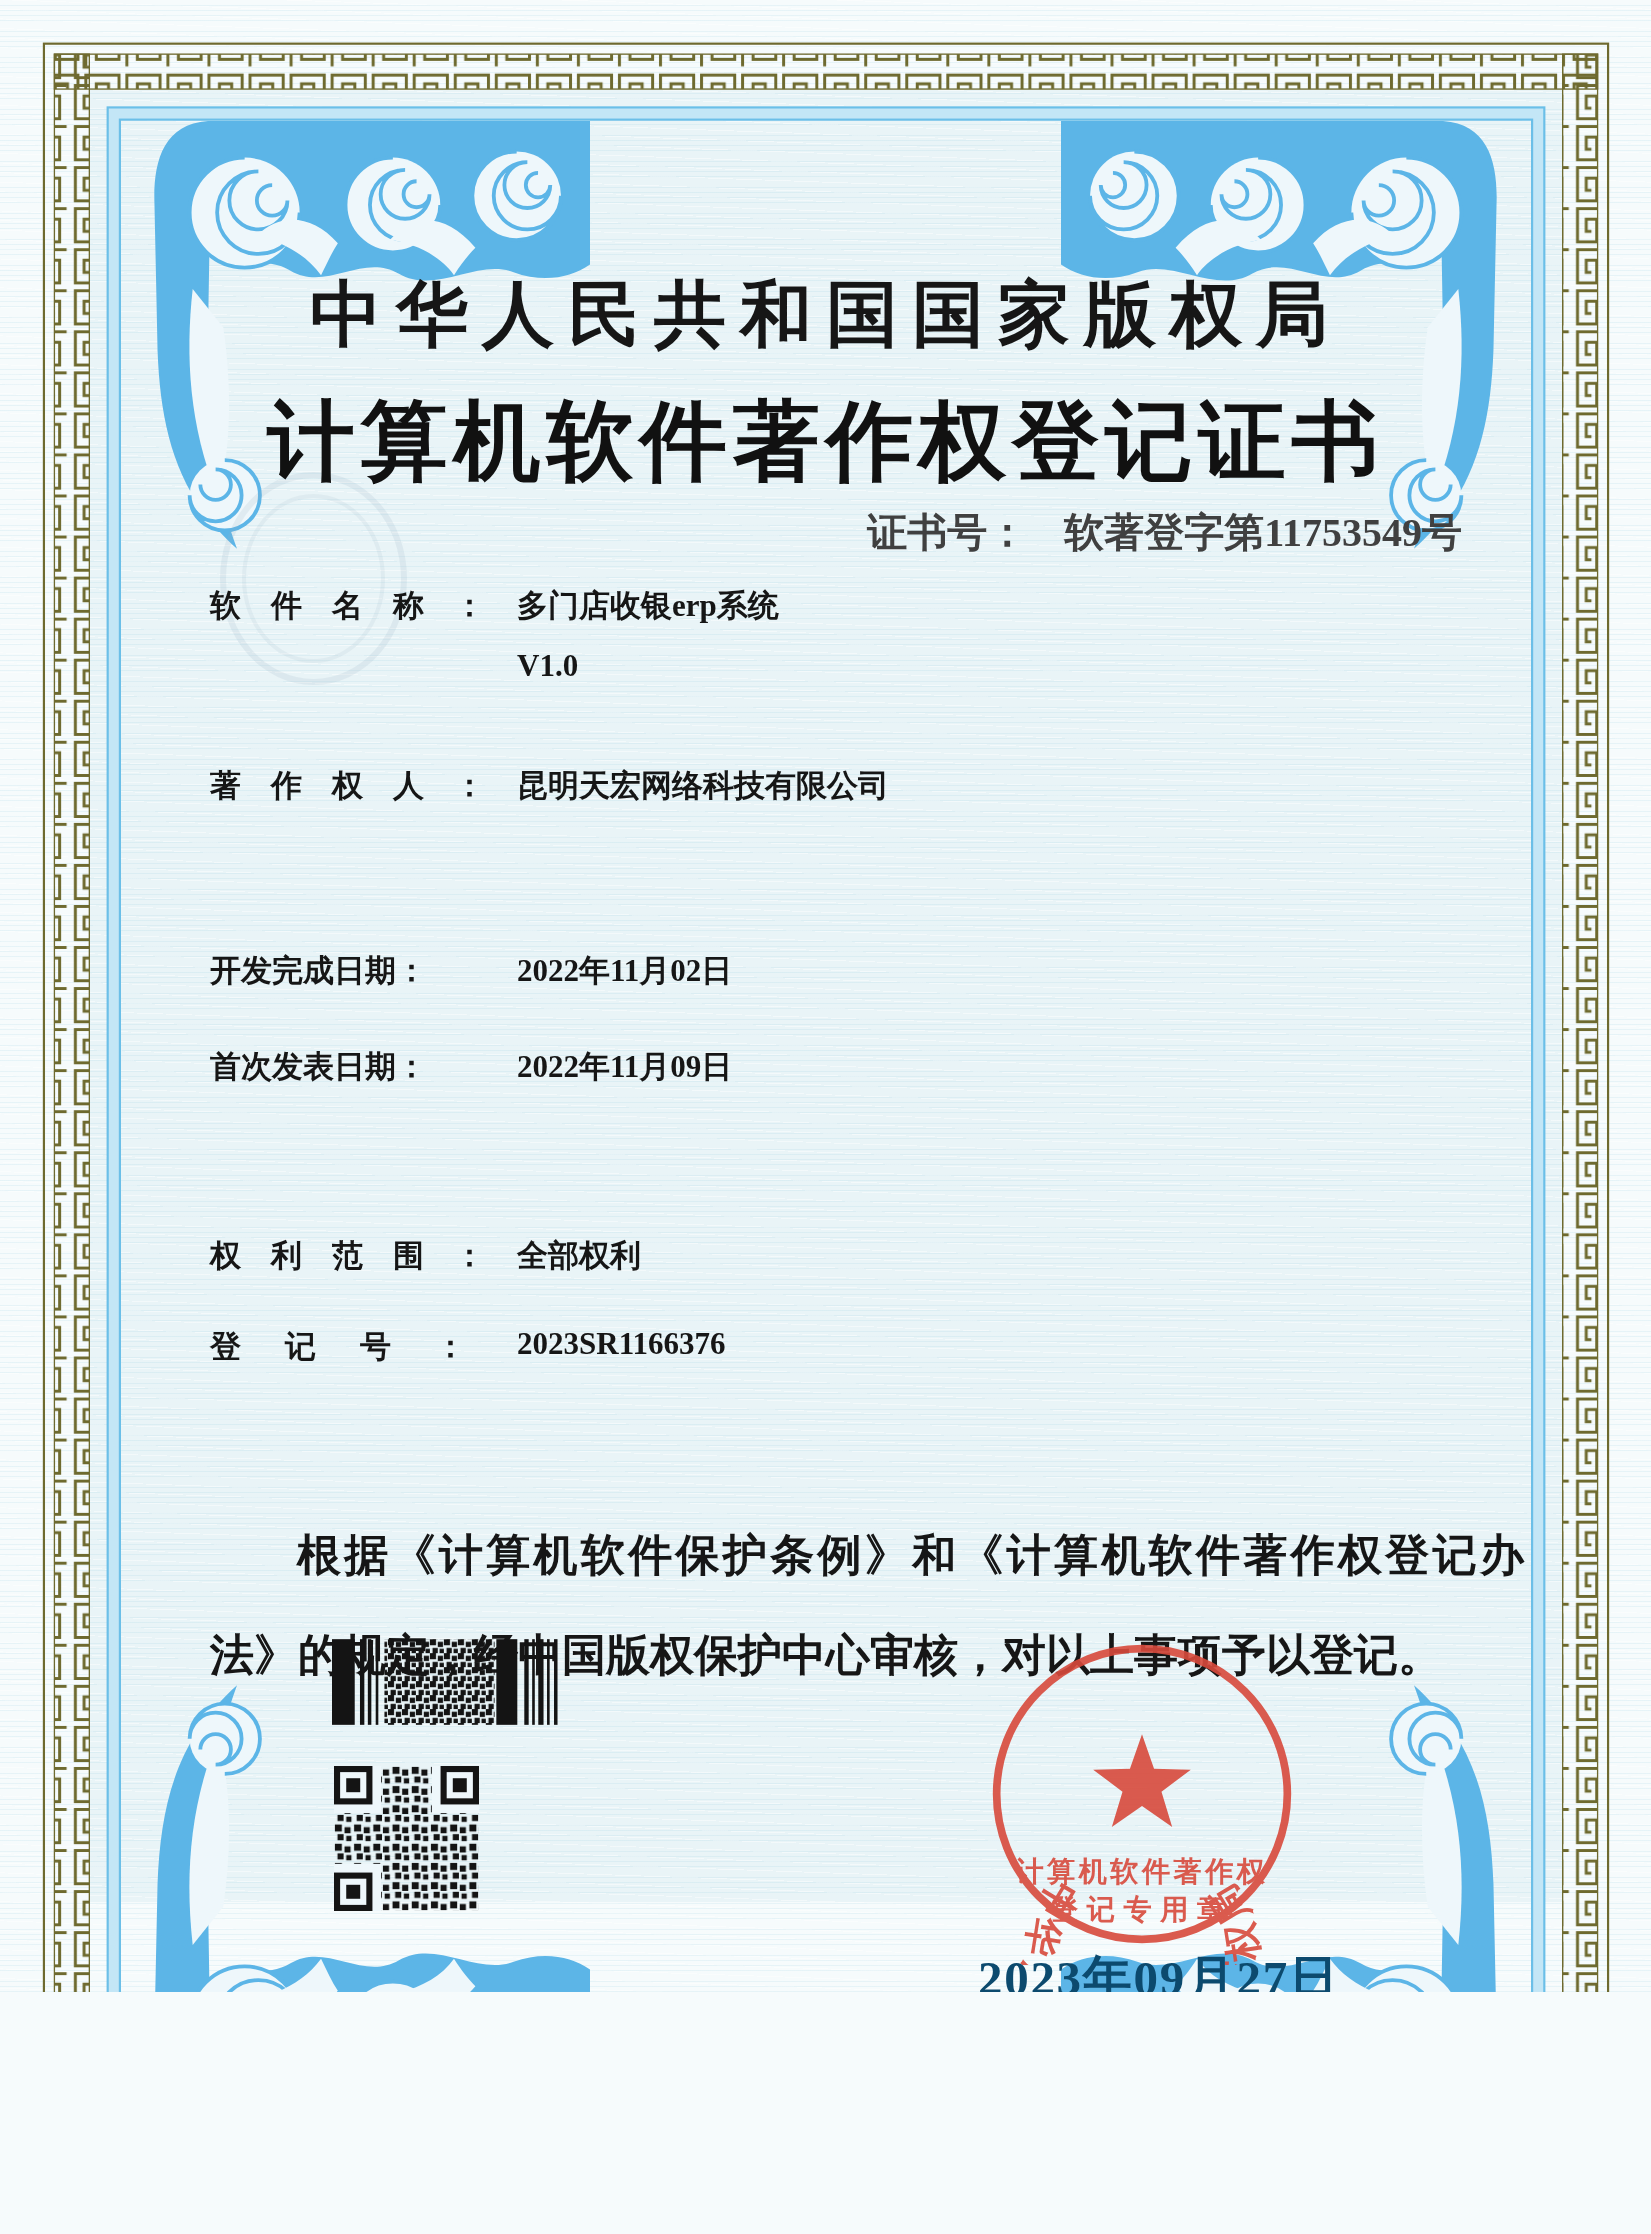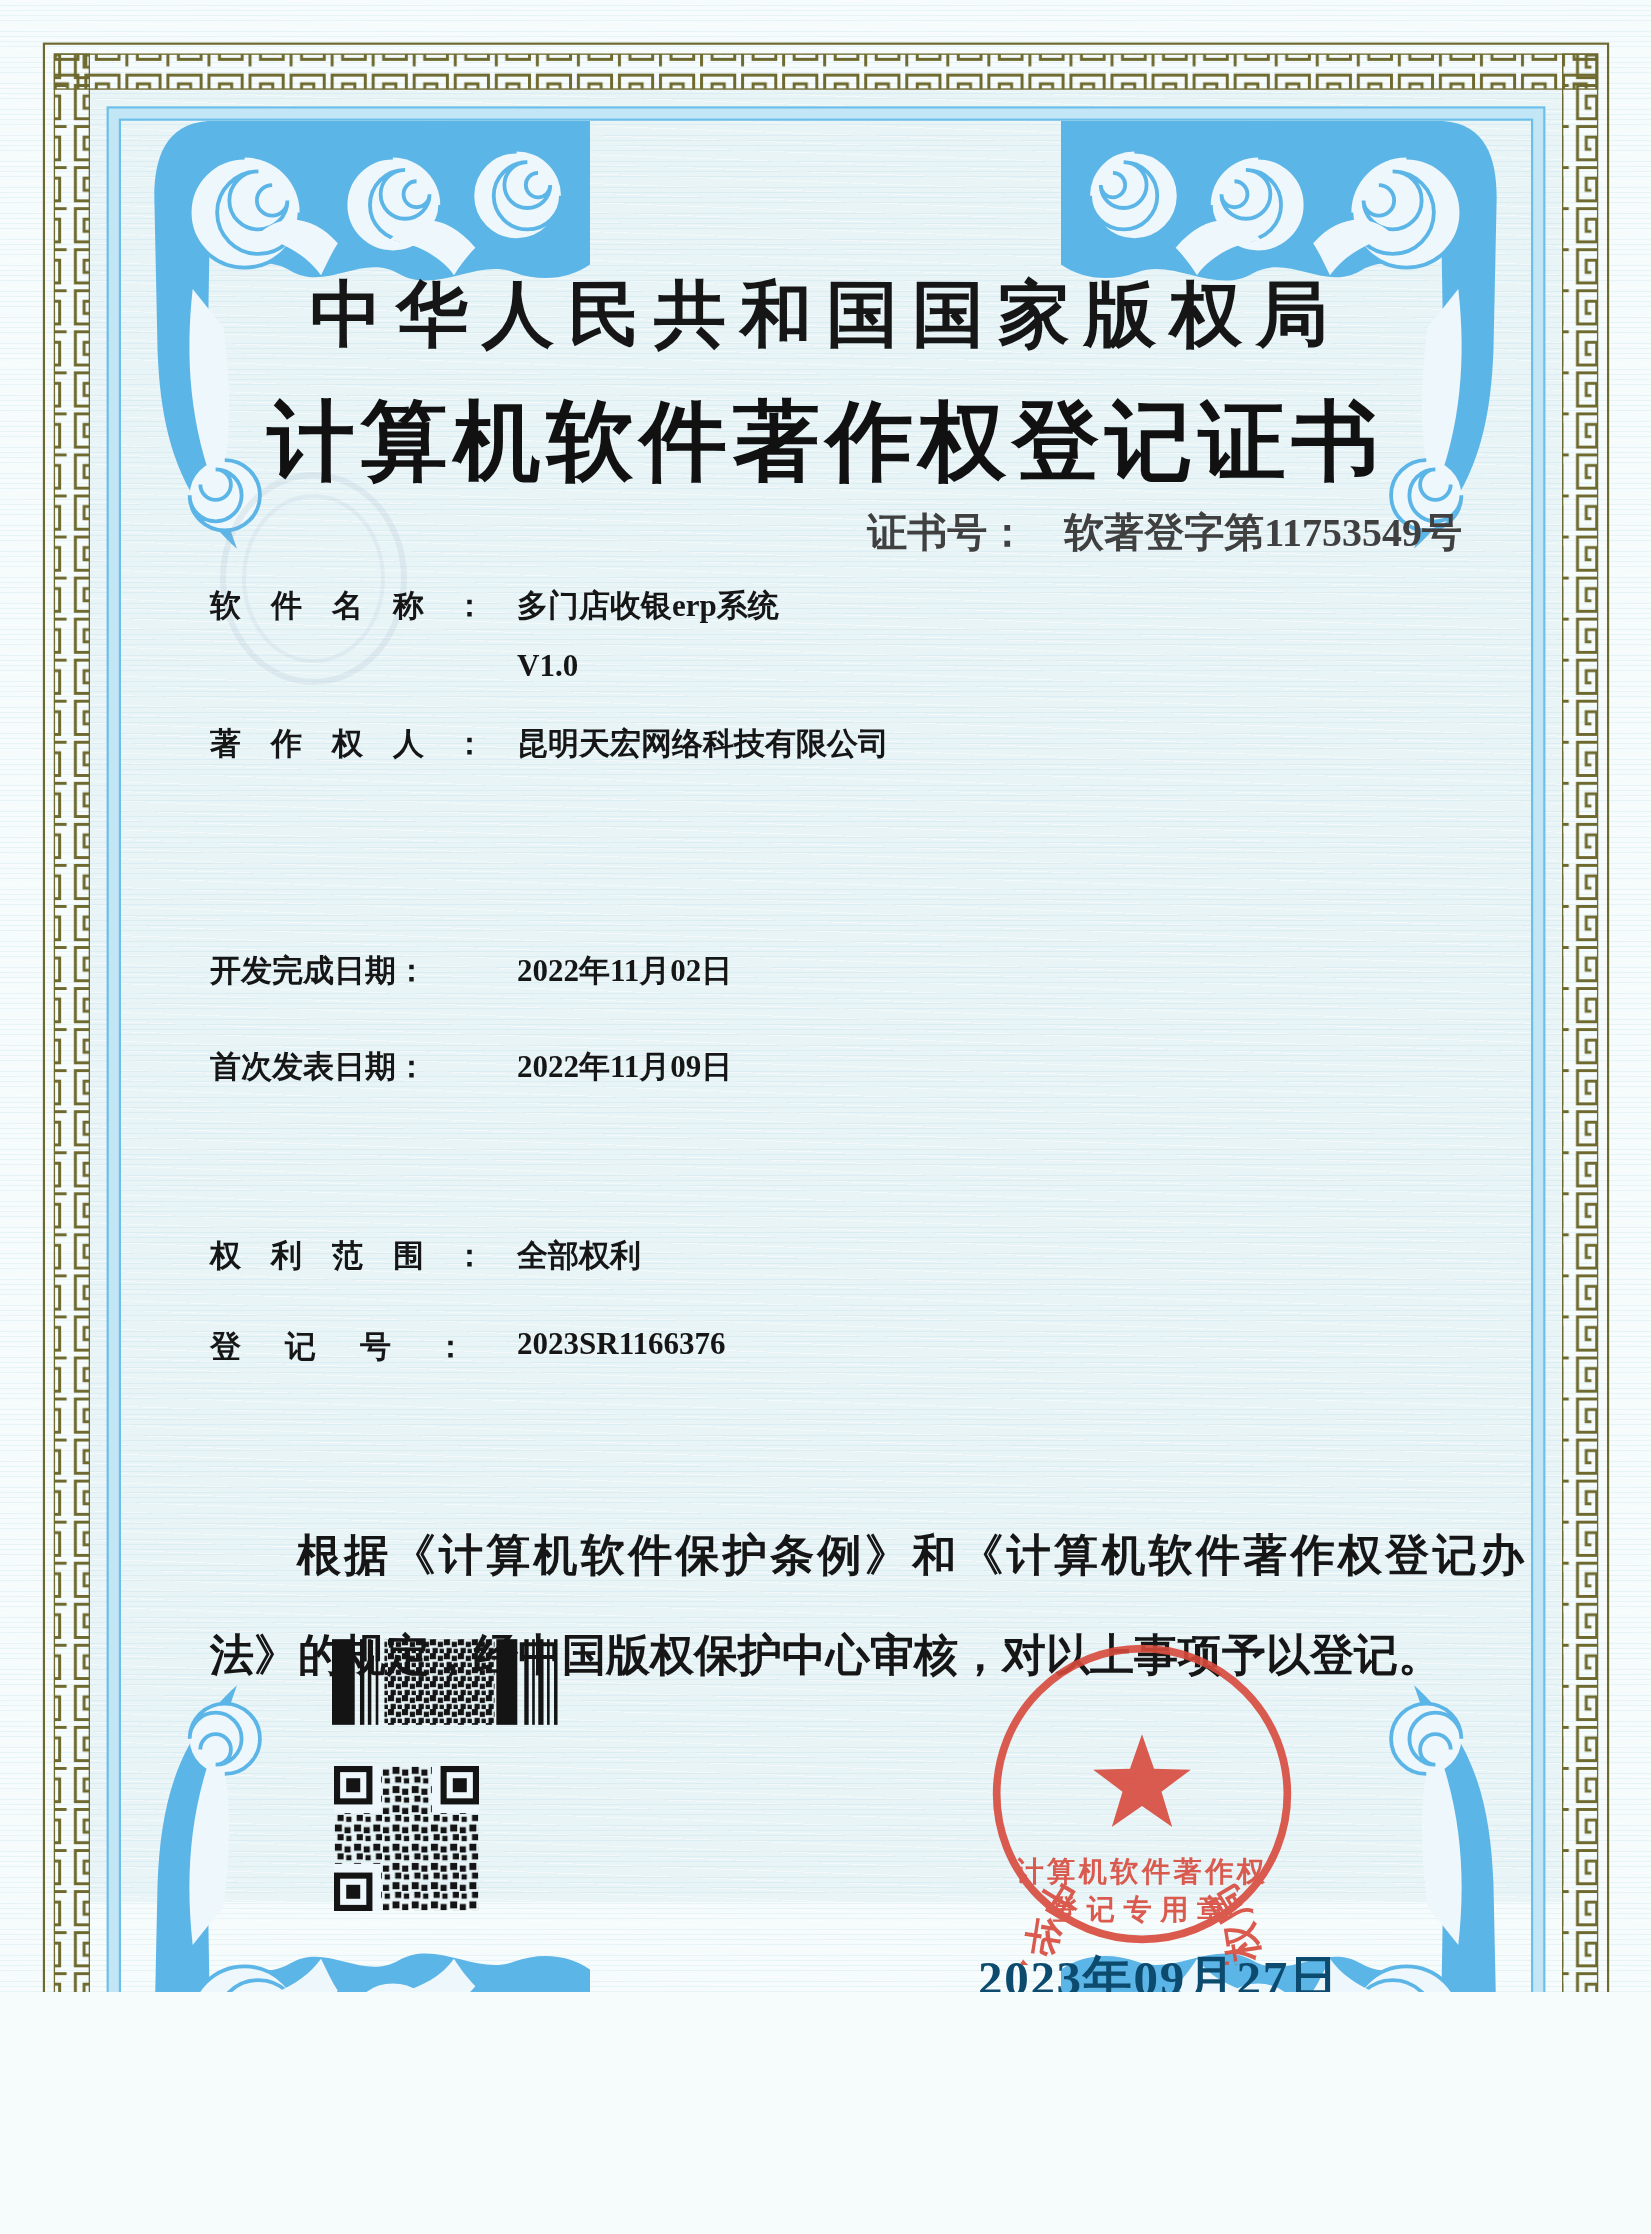--- a/index.html
+++ b/index.html
@@ -54,21 +54,21 @@
   .certno-line{
     position:absolute;top:505px;right:190px;
     font-size:40px;font-weight:700;color:#404040;white-space:nowrap;
   }
   .certno-line .val{margin-left:37px;}
   .row{position:absolute;left:210px;white-space:nowrap;font-size:31px;font-weight:700;color:#161616;}
   .row .lbl{display:inline-block;white-space:pre;}
   .row .val{position:absolute;left:307px;top:0;white-space:pre;}
   .sp4{letter-spacing:30px;}   
   .sp3{letter-spacing:44px;}   
-  .r0{top:585px;} .r1{top:648px;} .r2{top:723px;text-align:right;} .r3{top:950px;}
+  .r0{top:585px;} .r1{top:648px;} .r2{top:765px;text-align:right;} .r3{top:950px;}
   .r4{top:1046px;} .r5{top:1142px;} .r6{top:1235px;} .r7{top:1326px;}
   .statement{
     position:absolute;left:210px;top:1506px;width:1314px;
     font-size:44px;line-height:100px;font-weight:700;color:#161616;
     text-indent:87px;text-align:justify;
   }
   .barcode{position:absolute;left:332px;top:1639px;}
   .qrcode{position:absolute;left:334px;top:1766px;}
   .seal{position:absolute;left:971px;top:1623px;opacity:0.9;}
   .issue-date{

